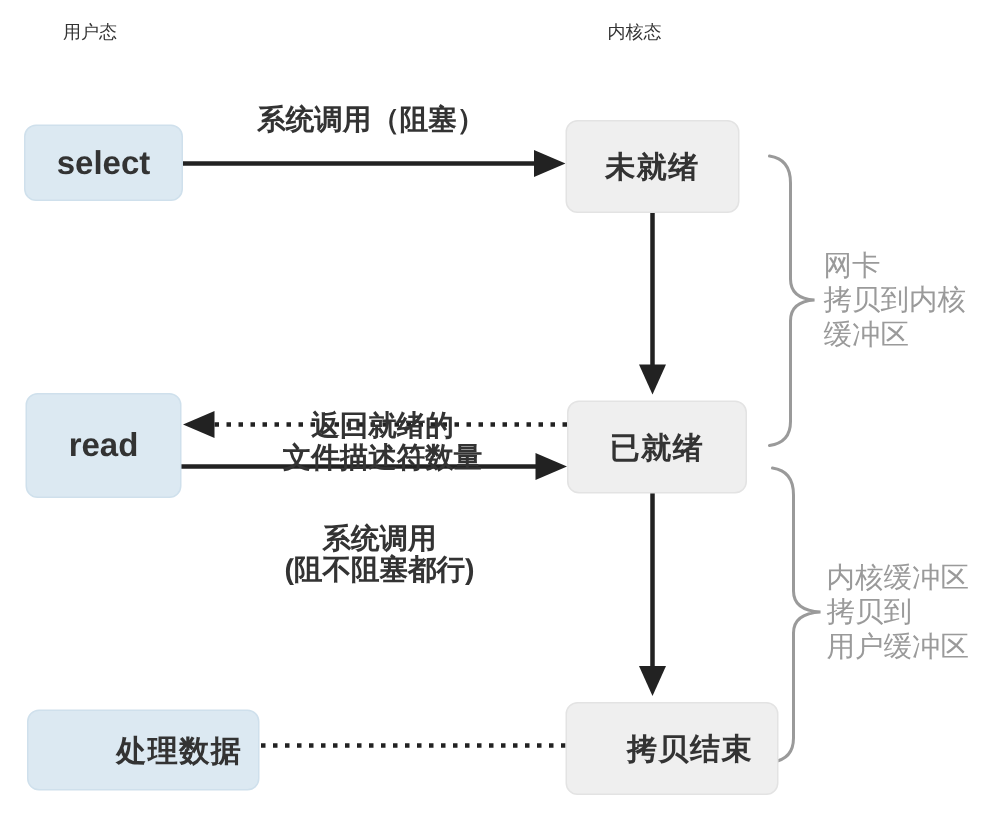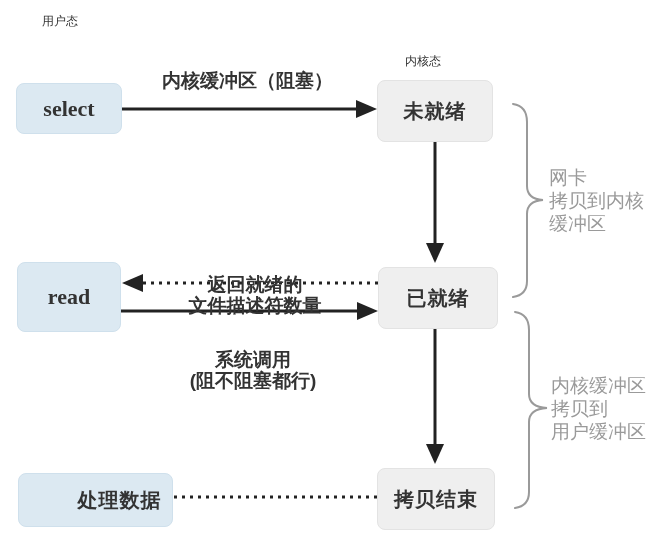--- a/index.html
+++ b/index.html
@@ -10,21 +10,21 @@
   svg.layer{position:absolute;left:0;top:0;width:658px;height:542px;}
   line.solid{stroke:var(--arrow,#222);stroke-width:3;}
   line.dotted{stroke:var(--arrow,#222);stroke-width:3;stroke-dasharray:3 5;}
   polygon.head{fill:var(--arrow,#222);}
   path.brace{stroke:var(--brace,#9a9a9a);stroke-width:2;fill:none;stroke-linecap:round;}
   .box{
     position:absolute;display:flex;align-items:center;justify-content:center;
     border-radius:8px;font-weight:bold;font-size:20px;color:var(--text,#333);
     letter-spacing:1px;
   }
-  .box.user{background:var(--user-box-bg,#dce9f2);border:1px solid var(--user-box-border,#cfe0ec);font-family:Liberation Serif, serif;}
+  .box.user{background:var(--user-box-bg,#dce9f2);border:1px solid var(--user-box-border,#cfe0ec);}
   .box.kernel{background:var(--kernel-box-bg,#efefef);border:1px solid var(--kernel-box-border,#e3e3e3);}
   .box.latin{font-size:22px;letter-spacing:0;}
   .hdr{position:absolute;font-weight:normal;font-size:12px;color:var(--text,#333);}
   .lbl{
     position:absolute;font-weight:bold;font-size:19px;color:var(--text,#333);
     white-space:pre-line;text-align:center;line-height:21px;
   }
   .brace-lbl{
     position:absolute;font-weight:normal;font-size:19px;color:var(--brace,#9a9a9a);
     white-space:pre-line;text-align:left;line-height:23px;
@@ -66,31 +66,31 @@
       <line class="dotted" x1="377" y1="497" x2="146" y2="497"></line>
       <polygon class="head" points="125,497 146,488 146,506"></polygon>
     </g>
 
     <path class="brace" d="M513,104 Q527,106 527,122 L527,186 Q527,199 543,200 Q527,201 527,214 L527,281 Q527,295 513,297"></path>
 
     <path class="brace" d="M515,312 Q529,314 529,330 L529,394 Q529,407 547,408 Q529,409 529,422 L529,492 Q529,506 515,508"></path>
   </svg>
 
   <div class="hdr" style="left:42px;top:13px;">用户态</div>
-  <div class="hdr" style="left:405px;top:13px;margin-top:40px;">内核态</div>
+  <div class="hdr" style="left:405px;top:13px;">内核态</div>
 
   <div class="box user latin" style="left:16px;top:83px;width:104px;height:49px;">select</div>
   <div class="box user latin" style="left:17px;top:262px;width:102px;height:68px;">read</div>
   <div class="box user" style="left:18px;top:473px;width:105px;height:52px;padding-left:48px;">处理数据</div>
 
   <div class="box kernel" style="left:378px;top:267px;width:118px;height:60px;">已就绪</div>
   <div class="box kernel" style="left:377px;top:80px;width:114px;height:60px;">未就绪</div>
-  <div class="box kernel" style="left:377px;top:468px;width:116px;height:60px;">拷贝结束</div>
+  <div class="box kernel" style="left:377px;top:468px;width:116px;height:60px;padding-left:24px;">拷贝结束</div>
 
-  <div class="lbl" style="left:160px;top:70px;width:175px;">内核缓冲区（阻塞）</div>
+  <div class="lbl" style="left:160px;top:70px;width:175px;">系统调用（阻塞）</div>
   <div class="lbl" style="left:175px;top:226px;width:160px;margin-top:48px;">返回就绪的
 文件描述符数量</div>
   <div class="lbl" style="left:173px;top:328px;width:160px;margin-top:21px;">系统调用
 (阻不阻塞都行)</div>
 
   <div class="brace-lbl" style="left:549px;top:166px;">网卡
 拷贝到内核
 缓冲区</div>
   <div class="brace-lbl" style="left:551px;top:374px;">内核缓冲区
 拷贝到

